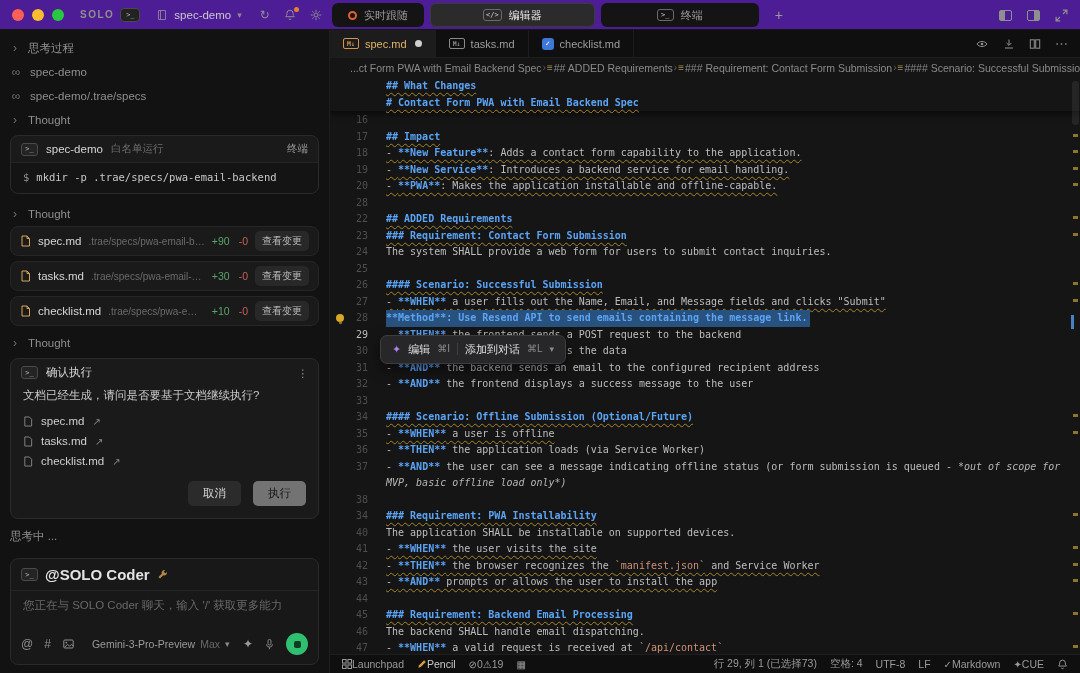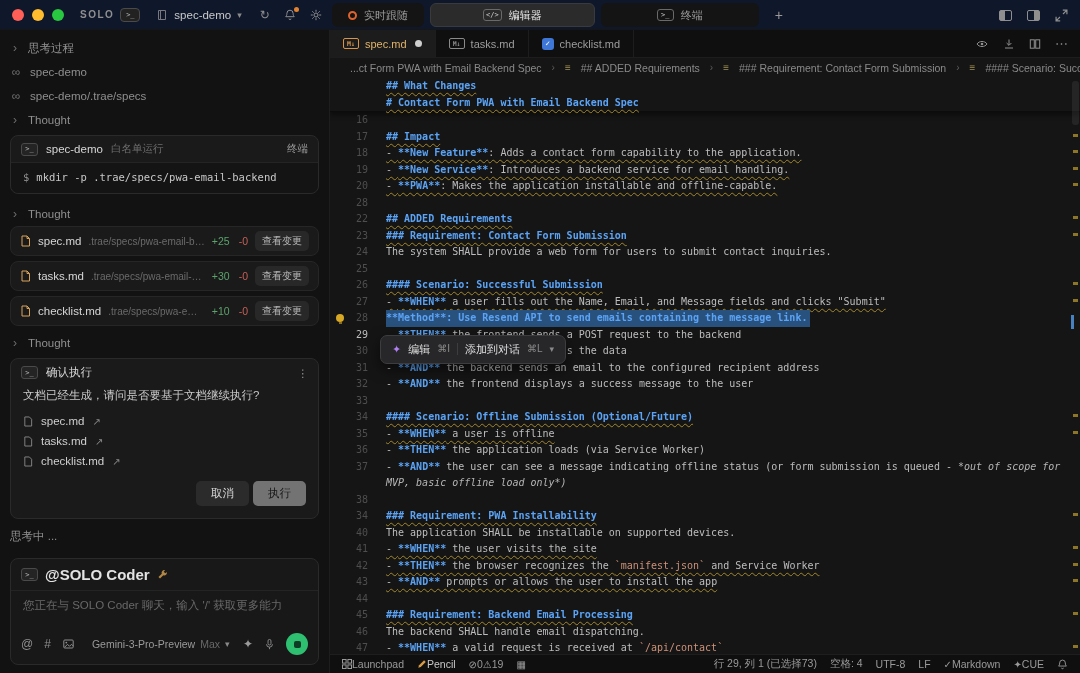--- a/index.html
+++ b/index.html
@@ -1,21 +1,21 @@
 <!DOCTYPE html>
 <html><head>
 <meta charset="utf-8">
 <style>
   *{box-sizing:border-box;margin:0;padding:0}
   html,body{width:1080px;height:673px;overflow:hidden;background:#0a0a0a;
     font-family:"Liberation Sans",sans-serif;color:#d6d6d6;-webkit-font-smoothing:antialiased}
   .app{width:1080px;height:673px;display:flex;flex-direction:column;background:#0a0a0a}
 
   
-  .titlebar{height:30px;flex:0 0 30px;display:flex;align-items:center;background:#0f172a;position:relative;border-bottom:1px solid #161616}
+  .titlebar{height:30px;flex:0 0 30px;display:flex;align-items:center;background:#4c1d95;position:relative;border-bottom:1px solid #161616}
   .traffic{display:flex;gap:8px;margin-left:12px}
   .tl{width:12px;height:12px;border-radius:50%}
   .tl.r{background:#ff5f57}.tl.y{background:#febc2e}.tl.g{background:#28c840}
   .solo{margin-left:16px;display:flex;align-items:center;gap:6px}
   .solo-txt{font-size:10px;letter-spacing:1.5px;color:#8f8f8f;font-weight:bold}
   .solo-badge{width:20px;height:14px;border:1px solid #4a4a4a;border-radius:4px;background:#222;
     display:flex;align-items:center;justify-content:center;font-size:7px;color:#bbb;font-family:"DejaVu Sans Mono",monospace}
   .ws{margin-left:16px;display:flex;align-items:center;gap:6px;font-size:11.5px;color:#c9c9c9;cursor:default}
   .ws svg{opacity:.75}
   .chev-sm{font-size:9px;color:#8a8a8a}
@@ -62,21 +62,21 @@
     height:30px;flex:0 0 30px;padding:0 9px;margin-bottom:5px;font-size:11.5px}
   .chg-name{color:#d6d6d6;white-space:nowrap}
   .chg-path{color:#6a6a6a;font-size:10px;overflow:hidden;text-overflow:ellipsis;white-space:nowrap;flex:1;min-width:0}
   .plus-n{color:#5aa36c;font-size:10.5px}
   .minus-n{color:#c75f56;font-size:10.5px;margin-left:2px}
   .chg-btn{background:#282828;border-radius:5px;padding:3px 7px;font-size:10px;color:#b8b8b8;white-space:nowrap}
   .confirm-card{margin:3px 0 0}
   .confirm-msg{padding:2px 12px 8px;font-size:11.5px;color:#c9c9c9}
   .flink{display:flex;align-items:center;gap:8px;padding:4px 12px;font-size:11.5px;color:#cfcfcf}
   .flink .ext{color:#8a8a8a;font-size:10px}
-  .confirm-foot{display:flex;justify-content:flex-end;gap:4px;padding:10px 12px 12px}
+  .confirm-foot{display:flex;justify-content:flex-end;gap:12px;padding:10px 12px 12px}
   .btn{border-radius:5px;padding:5px 15px;font-size:11.5px;cursor:default}
   .btn.ghost{background:#2b2b2b;color:#d6d6d6}
   .btn.primary{background:#737373;color:#161616}
   .thinking{height:26px;flex:0 0 26px;display:flex;align-items:center;font-size:11.5px;color:#8f8f8f;margin-top:4px}
   .spacer{flex:1 1 auto;min-height:4px}
   .chat-card{background:#181818}
   .chat-head{display:flex;align-items:center;gap:7px;padding:7px 10px;border-bottom:1px solid #242424}
   .chat-agent{font-size:15px;color:#e3e3e3;font-weight:bold}
   .chat-body{padding:4px 12px 10px;min-height:36px}
   .placeholder{font-size:11.5px;color:#686868}
@@ -97,21 +97,21 @@
   .etab.modified .etab-name{color:#e0b36a}
   .fi{display:inline-flex;align-items:center;justify-content:center;width:16px;height:11px;border:1px solid currentColor;
     border-radius:2px;font-size:6.5px;font-weight:bold;font-family:"DejaVu Sans Mono",monospace}
   .fi.md-orange{color:#d7954b}
   .fi.md-grey{color:#8a8a8a}
   .fi.chk{border:none;background:#3f77d6;color:#fff;width:12px;height:12px;border-radius:3px;font-size:8px}
   .mod-dot{width:7px;height:7px;border-radius:50%;background:#cfcfcf;margin-left:2px}
   .etab-icons{margin-left:auto;display:flex;align-items:center;gap:14px;padding:0 12px;color:#8f8f8f}
   .etab-icons .gi{display:flex;align-items:center;font-size:13px}
 
-  .breadcrumb{height:19px;flex:0 0 19px;display:flex;align-items:center;gap:10px;padding:0 14px 0 20px;
+  .breadcrumb{height:19px;flex:0 0 19px;display:flex;align-items:center;gap:1px;padding:0 14px 0 20px;
     font-size:10.5px;color:#8a8a8a;background:#151515;white-space:nowrap;overflow:hidden}
   .bc-sep{color:#5c5c5c;font-size:10px}
   .bc-sym{color:#a09055;font-size:10px}
 
   .codewrap{flex:1;position:relative;overflow:hidden;background:#151515;
     font-family:"DejaVu Sans Mono",monospace;font-size:10px;line-height:16.5px}
   .sticky{box-shadow:0 3px 5px rgba(0,0,0,.45);border-bottom:1px solid #0c0c0c;position:relative;z-index:3;background:#151515;padding-top:1px}
   .cl{display:flex;height:16.5px;white-space:pre;align-items:center}
   .ln{flex:0 0 38px;width:38px;text-align:right;color:#4e4e4e;font-size:10px;position:relative}
   .ln.cur{color:#bdbdbd}
@@ -252,21 +252,21 @@
         <span>Thought</span>
       </div>
 
       <div class="chg">
         <svg width="11" height="12" viewBox="0 0 11 12">
             <path d="M2 1h5l2.5 2.5V11H2z" fill="none" stroke="#d7a35b"></path>
             <path d="M7 1v2.5H9.5" fill="none" stroke="#d7a35b"></path>
           </svg>
         <span class="chg-name">spec.md</span>
         <span class="chg-path">.trae/specs/pwa-email-backend/...</span>
-        <span class="plus-n">+25</span>
+        <span class="plus-n">+90</span>
         <span class="minus-n">-0</span>
         <span class="chg-btn">查看变更</span>
       </div>
       <div class="chg">
         <svg width="11" height="12" viewBox="0 0 11 12">
             <path d="M2 1h5l2.5 2.5V11H2z" fill="none" stroke="#d7a35b"></path>
             <path d="M7 1v2.5H9.5" fill="none" stroke="#d7a35b"></path>
           </svg>
         <span class="chg-name">tasks.md</span>
         <span class="chg-path">.trae/specs/pwa-email-backend...</span>

